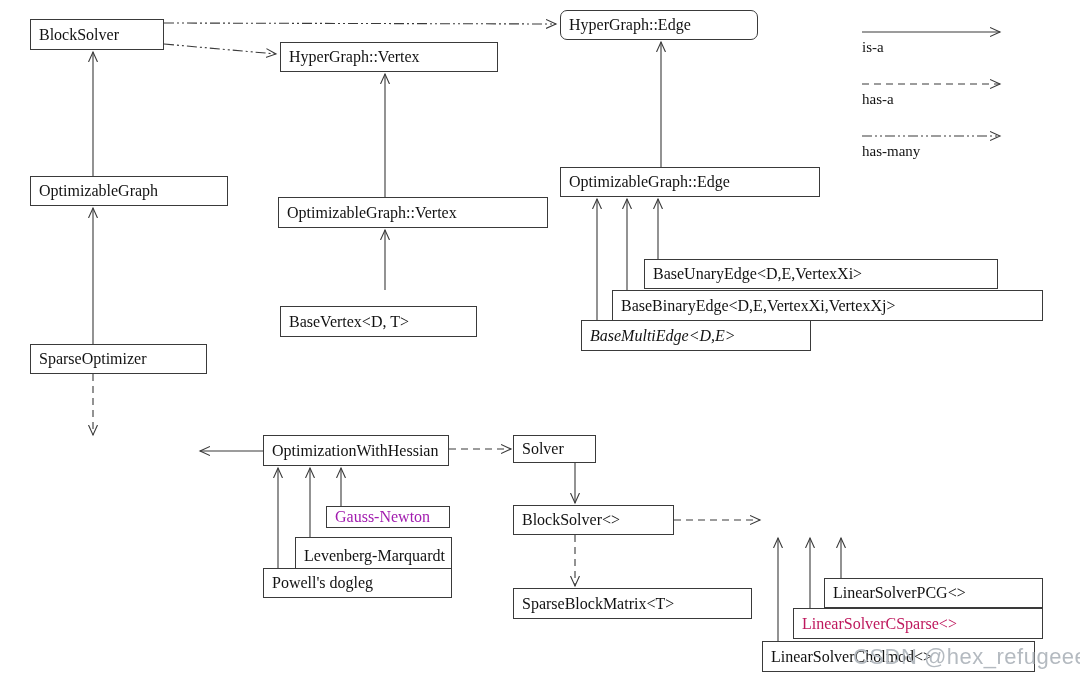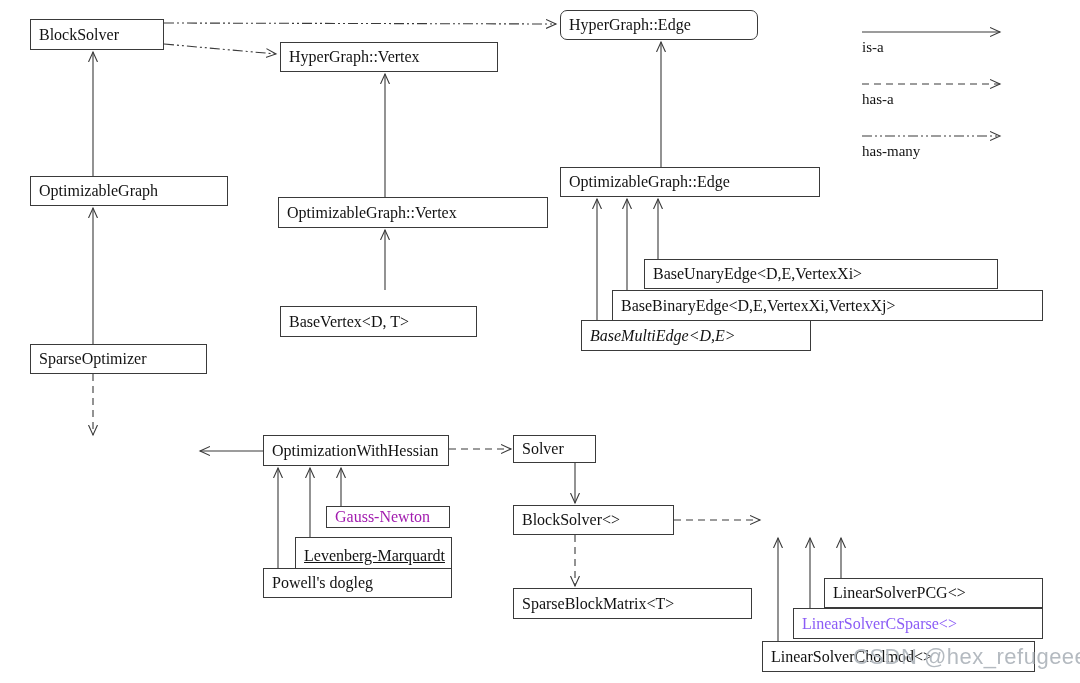--- a/index.html
+++ b/index.html
@@ -53,27 +53,27 @@
       <div class="node" style="left: 30px; top: 176px; width: 198px; height: 30px; border-color: rgb(58, 58, 58); color: rgb(18, 18, 18);">OptimizableGraph</div>
       <div class="node" style="left: 278px; top: 197px; width: 270px; height: 31px; border-color: rgb(58, 58, 58); color: rgb(18, 18, 18);">OptimizableGraph::Vertex</div>
       <div class="node" style="left: 560px; top: 167px; width: 260px; height: 30px; border-color: rgb(58, 58, 58); color: rgb(18, 18, 18);">OptimizableGraph::Edge</div>
       <div class="node" style="left: 280px; top: 306px; width: 197px; height: 31px; border-color: rgb(58, 58, 58); color: rgb(18, 18, 18);">BaseVertex&lt;D, T&gt;</div>
       <div class="node" style="left: 644px; top: 259px; width: 354px; height: 30px; border-color: rgb(58, 58, 58); color: rgb(18, 18, 18);">BaseUnaryEdge&lt;D,E,VertexXi&gt;</div>
       <div class="node" style="left: 612px; top: 290px; width: 431px; height: 31px; border-color: rgb(58, 58, 58); color: rgb(18, 18, 18);">BaseBinaryEdge&lt;D,E,VertexXi,VertexXj&gt;</div>
       <div class="node" style="left: 581px; top: 320px; width: 230px; height: 31px; border-color: rgb(58, 58, 58); color: rgb(18, 18, 18); font-style: italic;">BaseMultiEdge&lt;D,E&gt;</div>
       <div class="node" style="left: 30px; top: 344px; width: 177px; height: 30px; border-color: rgb(58, 58, 58); color: rgb(18, 18, 18);">SparseOptimizer</div>
       <div class="node" style="left: 263px; top: 435px; width: 186px; height: 31px; border-color: rgb(58, 58, 58); color: rgb(18, 18, 18);">OptimizationWithHessian</div>
       <div class="node" style="left: 326px; top: 506px; width: 124px; height: 22px; border-color: rgb(58, 58, 58); color: #a21caf;">Gauss-Newton</div>
-      <div class="node" style="left: 295px; top: 537px; width: 157px; height: 37px; border-color: rgb(58, 58, 58); color: rgb(18, 18, 18); text-decoration: underline;">Levenberg-Marquardt</div>
+      <div class="node" style="left: 295px; top: 537px; width: 157px; height: 37px; border-color: rgb(58, 58, 58); color: rgb(18, 18, 18);">Levenberg-Marquardt</div>
       <div class="node" style="left: 263px; top: 568px; width: 189px; height: 30px; border-color: rgb(58, 58, 58); color: rgb(18, 18, 18);">Powell's dogleg</div>
       <div class="node" style="left: 513px; top: 435px; width: 83px; height: 28px; border-color: rgb(58, 58, 58); color: rgb(18, 18, 18);">Solver</div>
       <div class="node" style="left: 513px; top: 505px; width: 161px; height: 30px; border-color: rgb(58, 58, 58); color: rgb(18, 18, 18);">BlockSolver&lt;&gt;</div>
       <div class="node" style="left: 513px; top: 588px; width: 239px; height: 31px; border-color: rgb(58, 58, 58); color: rgb(18, 18, 18);">SparseBlockMatrix&lt;T&gt;</div>
       <div class="node" style="left: 824px; top: 578px; width: 219px; height: 30px; border-color: rgb(58, 58, 58); color: rgb(18, 18, 18);">LinearSolverPCG&lt;&gt;</div>
-      <div class="node" style="left: 793px; top: 608px; width: 250px; height: 31px; border-color: rgb(58, 58, 58); color: #8b5cf6;">LinearSolverCSparse&lt;&gt;</div>
+      <div class="node" style="left: 793px; top: 608px; width: 250px; height: 31px; border-color: rgb(58, 58, 58); color: #be185d;">LinearSolverCSparse&lt;&gt;</div>
       <div class="node" style="left: 762px; top: 641px; width: 273px; height: 31px; border-color: rgb(58, 58, 58); color: rgb(18, 18, 18);">LinearSolverCholmod&lt;&gt;</div>
     </div>
 
   <svg id="edges" width="1080" height="683" viewBox="0 0 1080 683" xmlns="http://www.w3.org/2000/svg">
     <defs>
       <marker id="arrowhead" markerUnits="userSpaceOnUse" markerWidth="14" markerHeight="12" refX="10" refY="5" orient="auto">
         <path d="M0,0.5 L10,5 L0,9.5" fill="none" stroke="#3a3a3a" stroke-width="1.1"></path>
       </marker>
     </defs>
   <line x1="164" y1="23" x2="556" y2="24" class="edge edge-has-many" marker-end="url(#arrowhead)" style="stroke: rgb(58, 58, 58);"></line>

